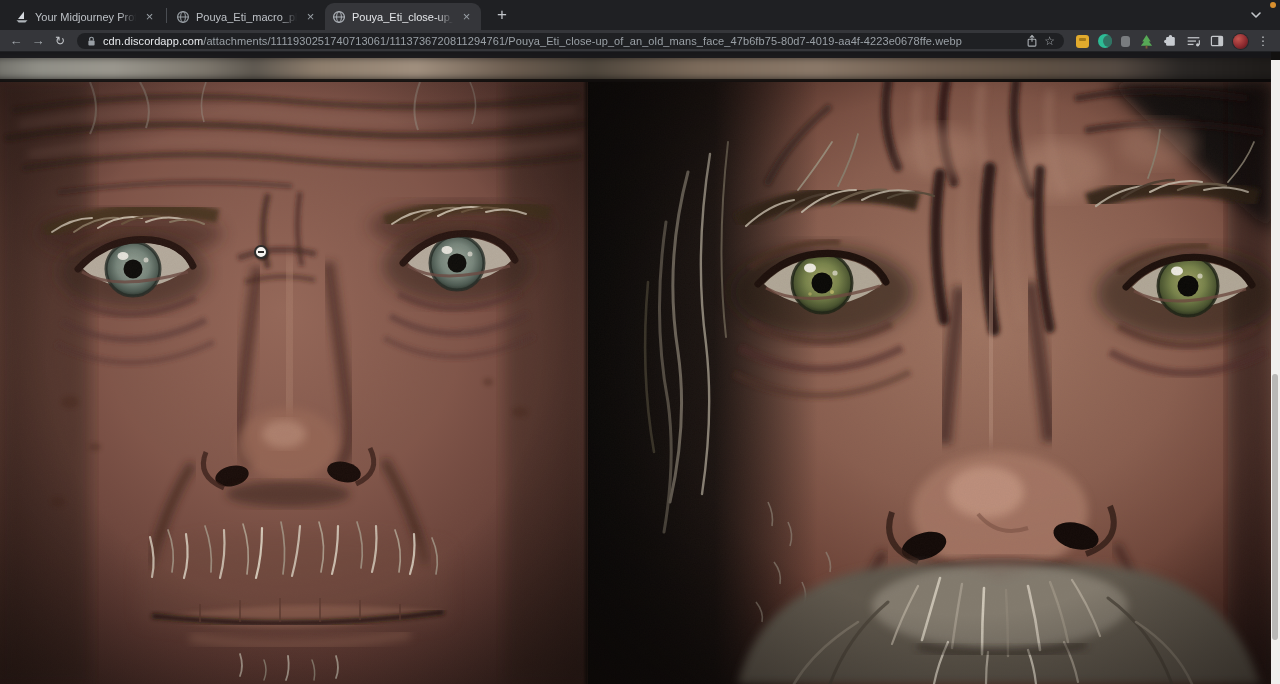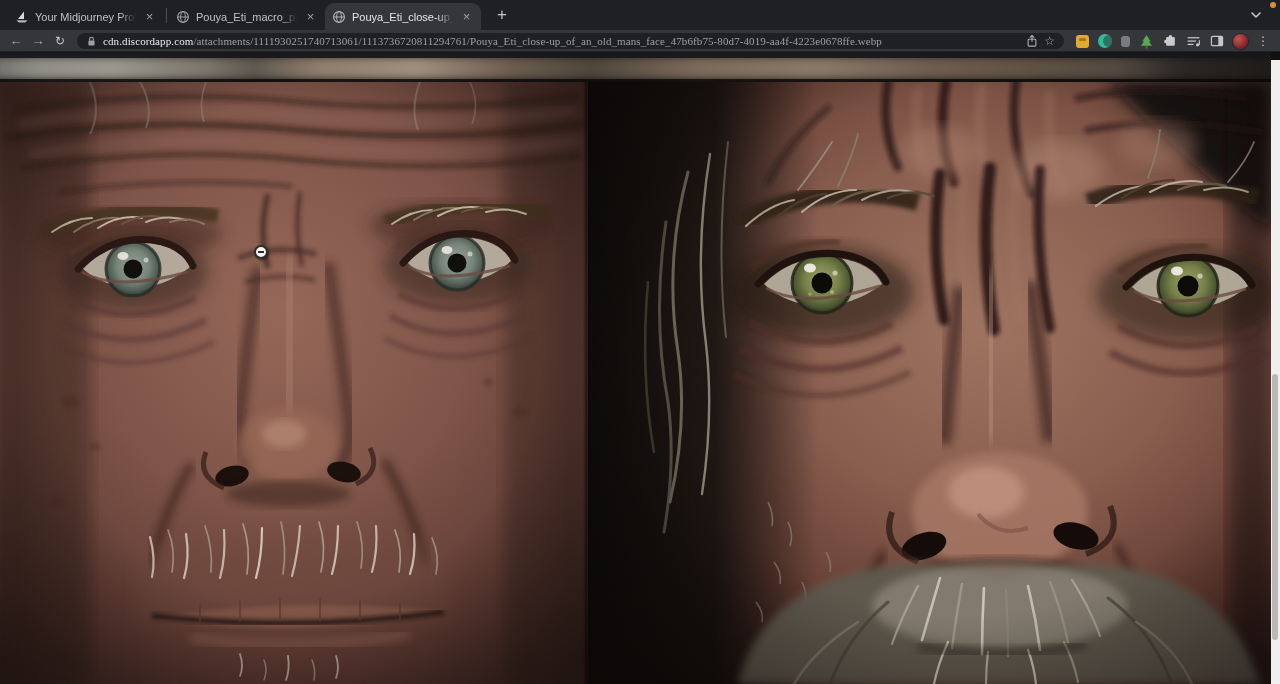--- a/index.html
+++ b/index.html
@@ -138,21 +138,21 @@
     <polyline points="4,6 8,10 12,6" fill="none" stroke="#c2c6ca" stroke-width="1.6" stroke-linecap="round" stroke-linejoin="round"></polyline>
   </svg>
   <div class="record-dot" style="background-color: rgb(217, 143, 46);"></div>
 </div>
 
 <div class="toolbar" style="background-color: rgb(53, 54, 58);">
   <div class="nav-btn">←</div>
   <div class="nav-btn">→</div>
   <div class="nav-btn reload">↻</div>
 
-  <div class="omnibox" style="background-color: rgb(31, 32, 35); font-family: Liberation Serif, serif;">
+  <div class="omnibox" style="background-color: rgb(31, 32, 35);">
     <svg width="11" height="12" viewBox="0 0 12 13" class="omni-ico">
       <path d="M4,6 V4.4 a2,2 0 0 1 4,0 V6" fill="none" stroke="#9aa0a6" stroke-width="1.3"></path>
       <rect x="2.6" y="6" width="6.8" height="5.4" rx="1" fill="#9aa0a6"></rect>
     </svg>
     <div class="url">
       <span style="color: rgb(232, 234, 237);">cdn.discordapp.com</span><span style="color: rgb(154, 160, 166);">/attachments/1111930251740713061/1113736720811294761/Pouya_Eti_close-up_of_an_old_mans_face_47b6fb75-80d7-4019-aa4f-4223e0678ffe.webp</span>
     </div>
     <div class="omni-spacer"></div>
     <svg width="12" height="14" viewBox="0 0 14 16" class="omni-ico">
       <rect x="2.5" y="6" width="9" height="8" rx="1" fill="none" stroke="#a8acb1" stroke-width="1.3"></rect>

